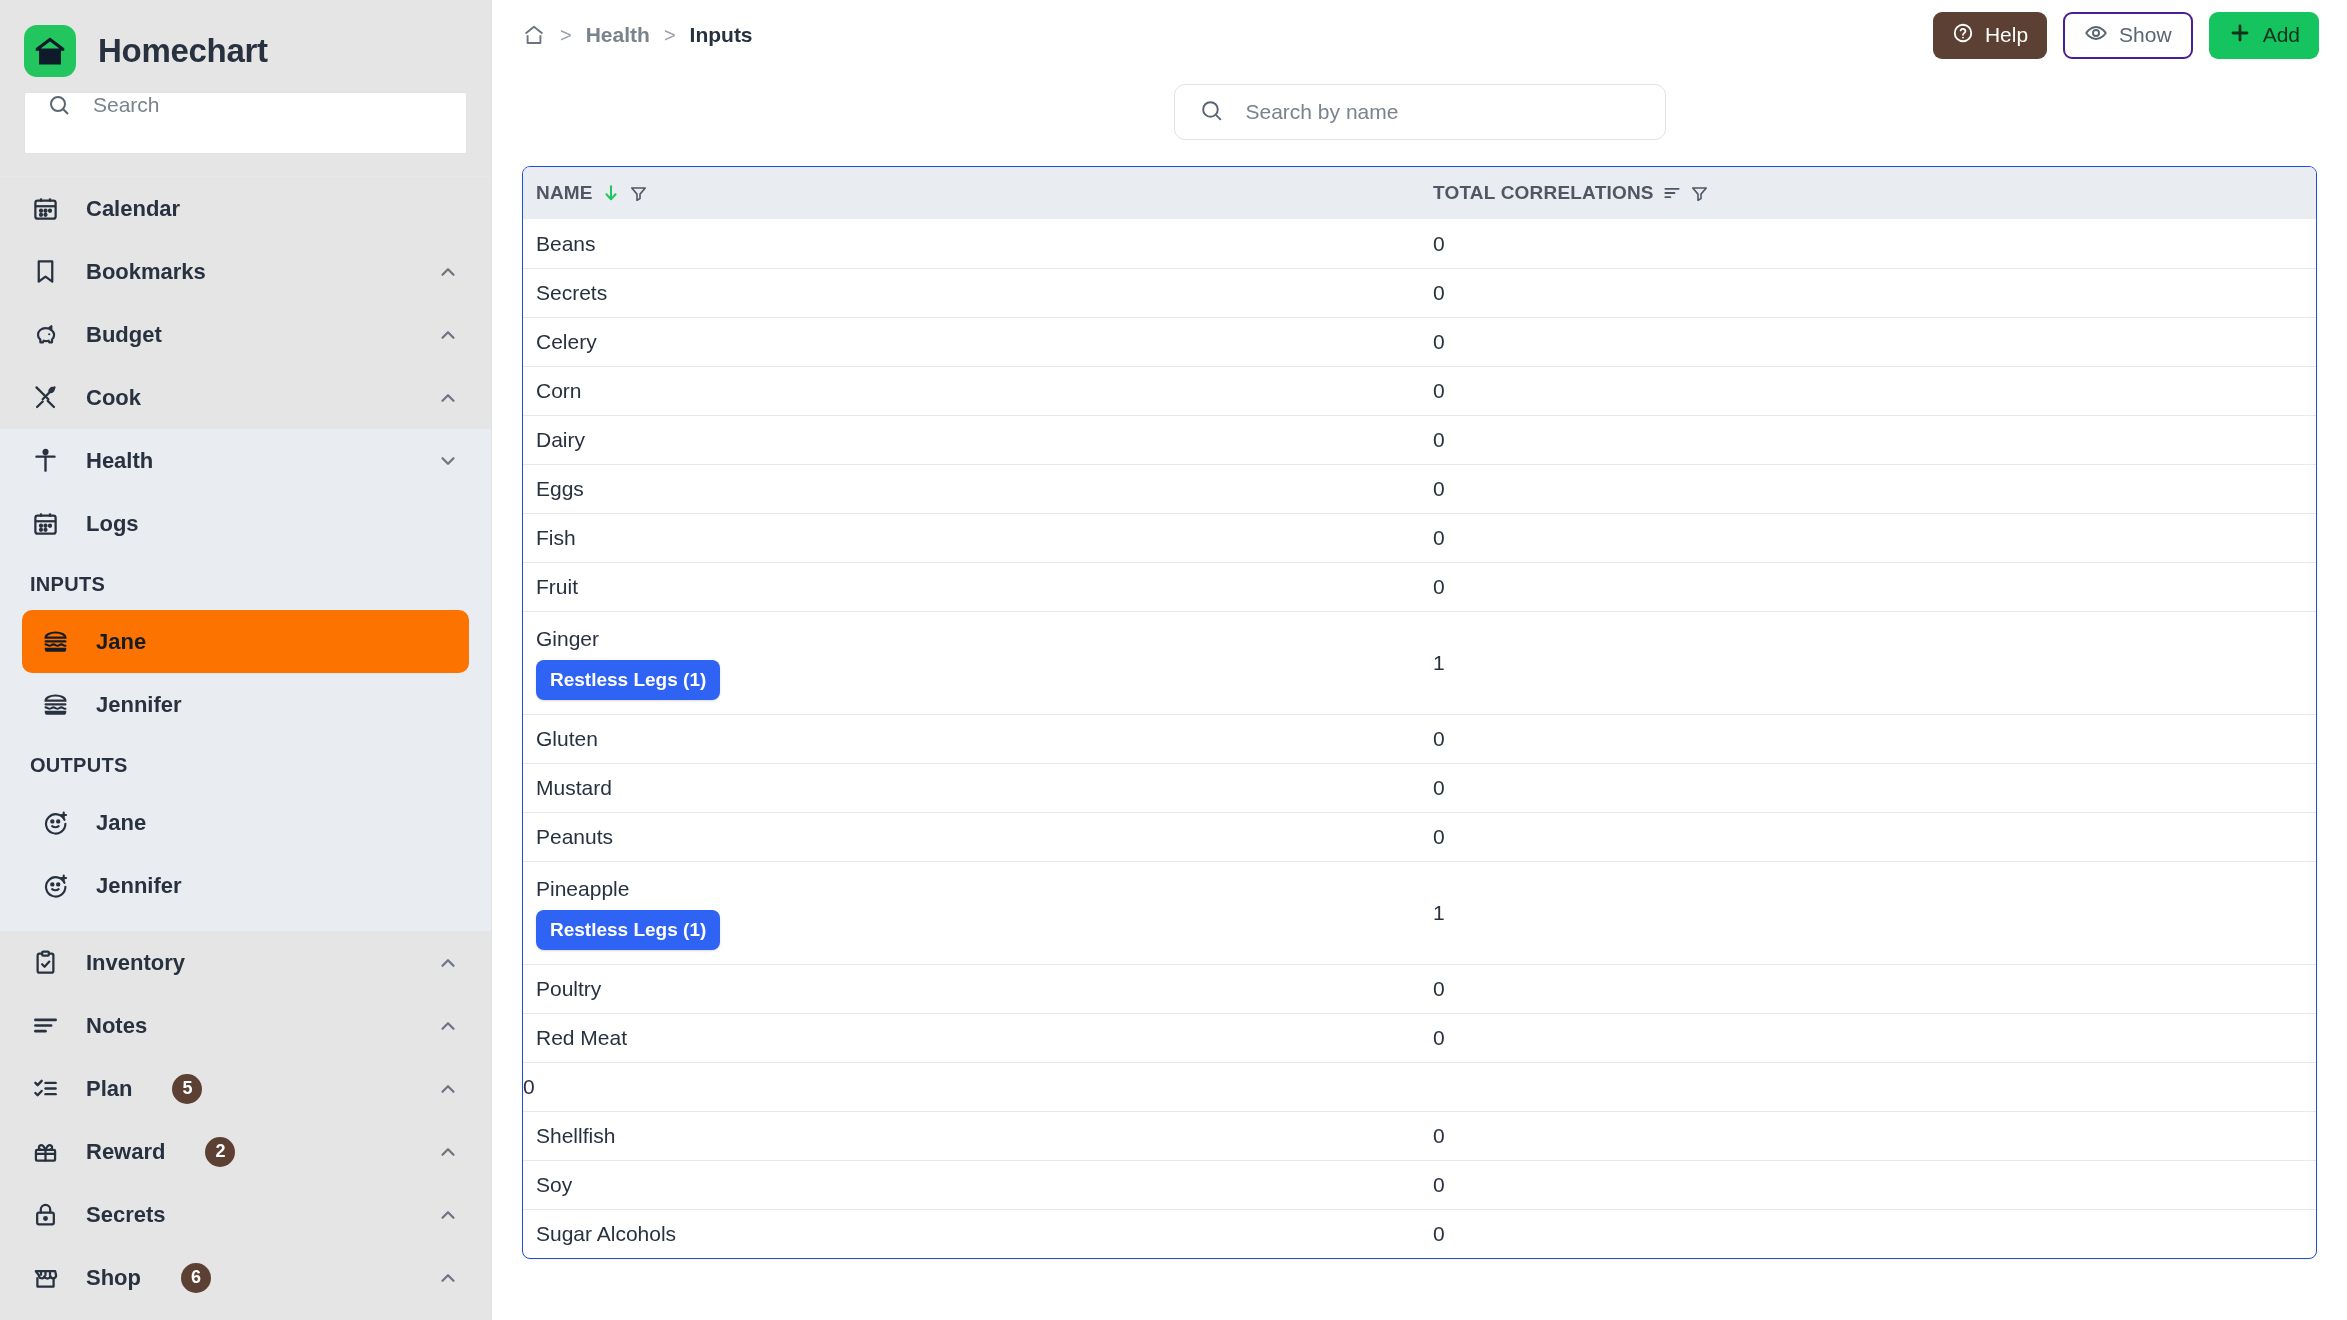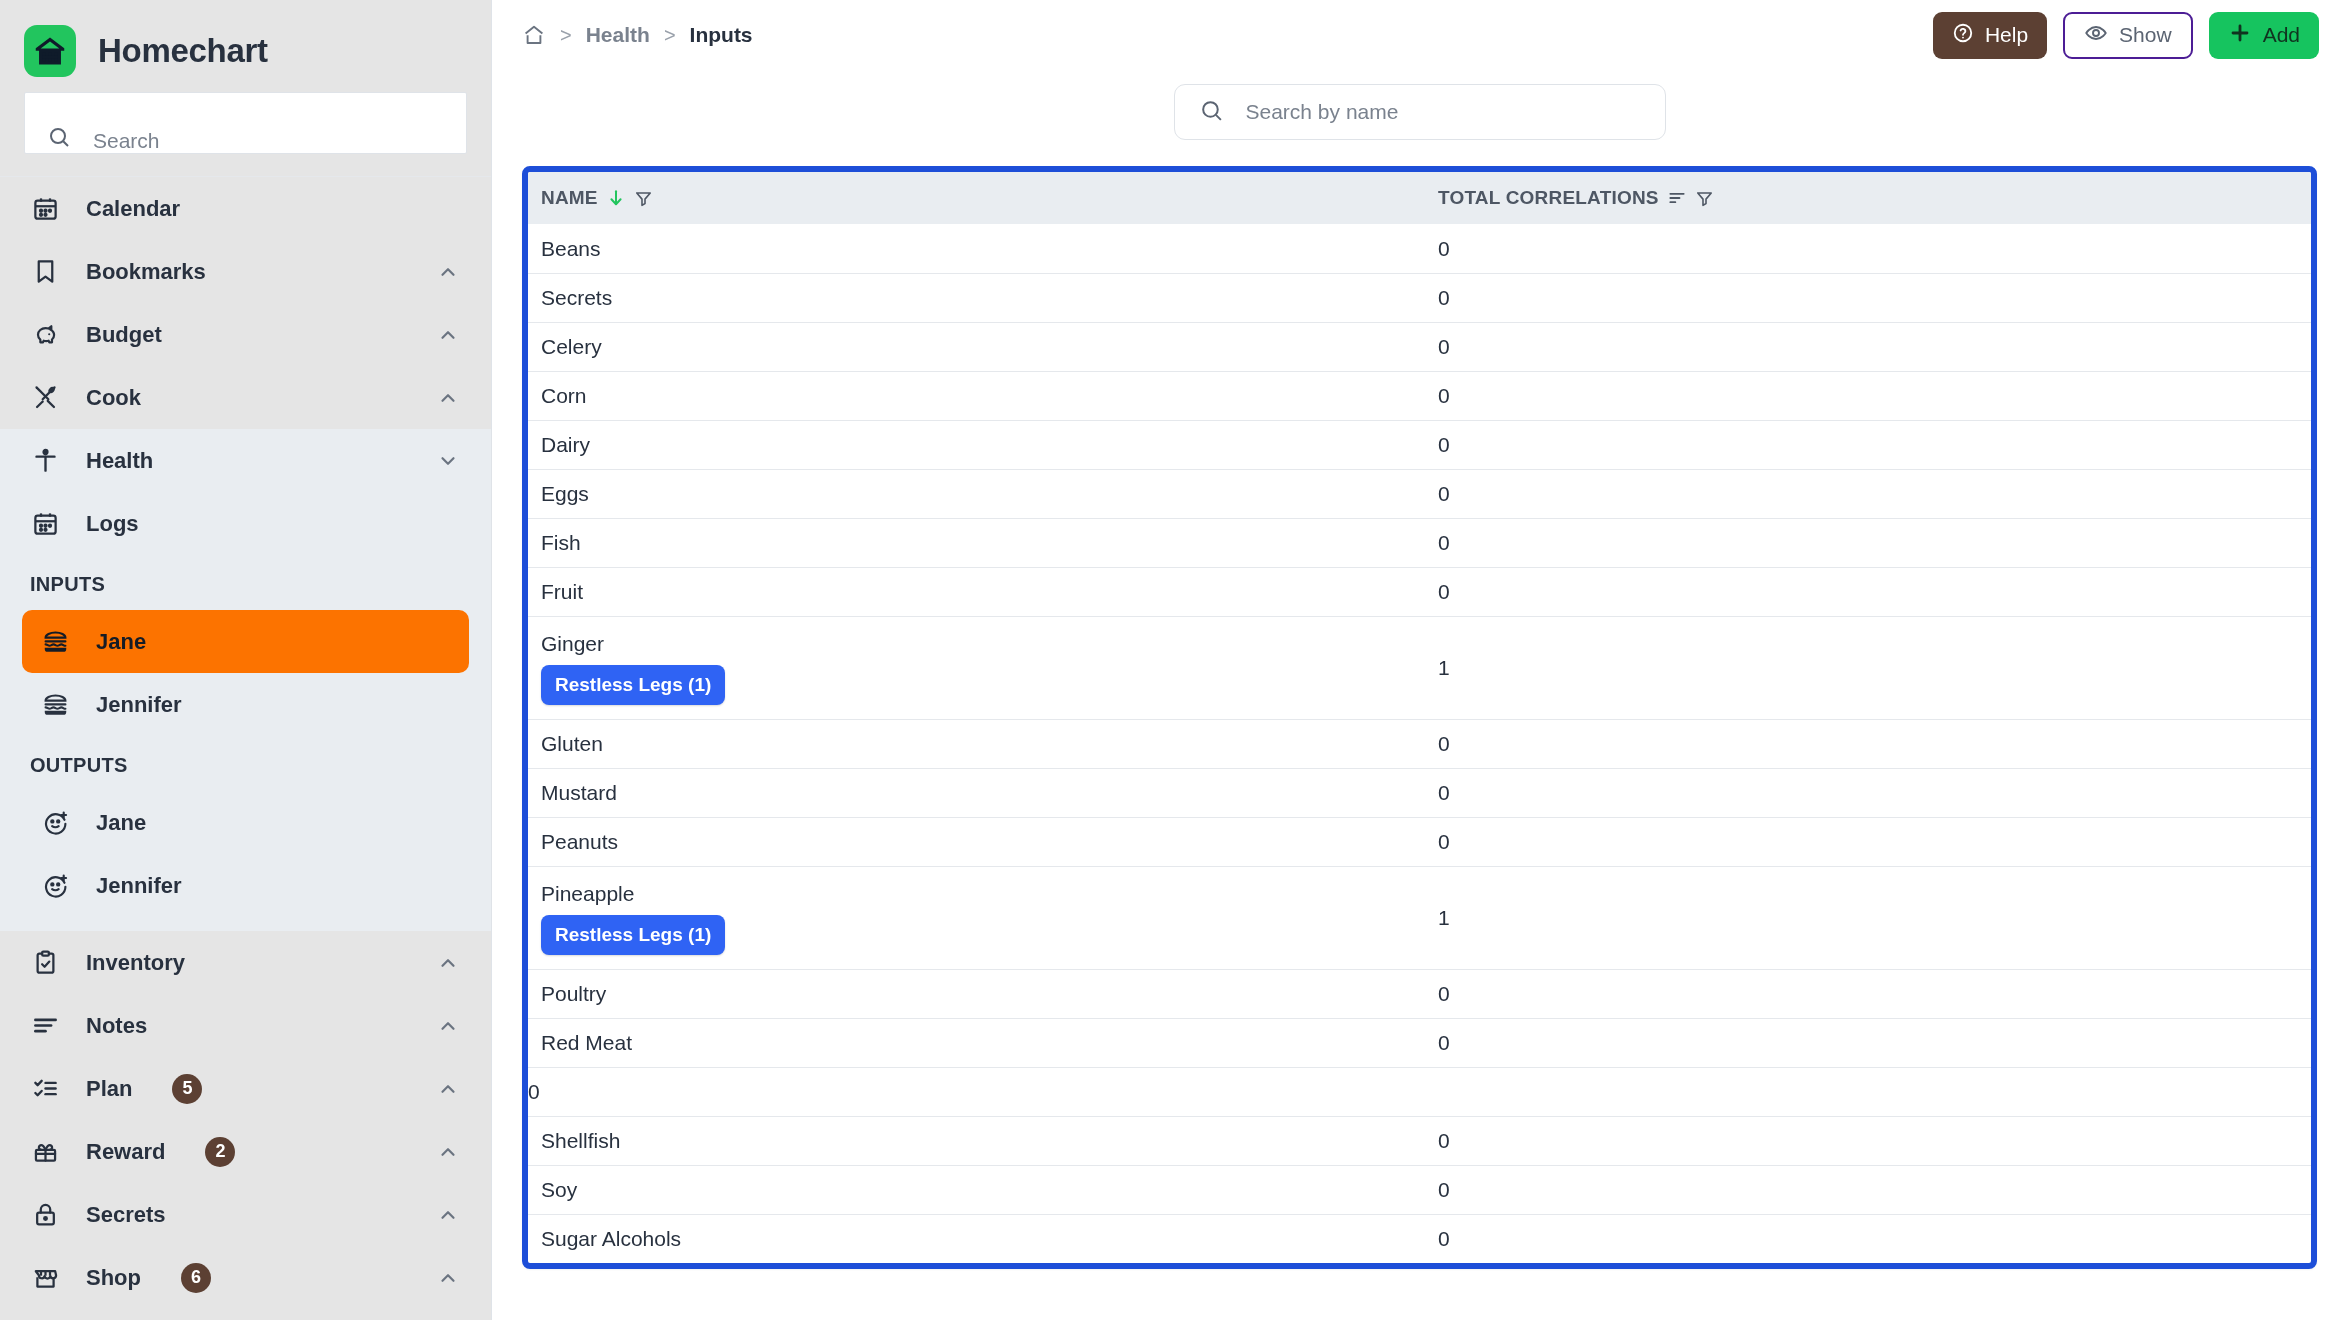--- a/index.html
+++ b/index.html
@@ -32,21 +32,21 @@
     display: flex; align-items: center; justify-content: center;
     flex: 0 0 52px;
   }
   .brand-title {
     font-size: 33px; font-weight: bold; letter-spacing: -0.3px;
     color: #28313f;
   }
   .side-search-wrap { padding: 6px 24px 22px 24px; }
   .side-search {
     height: 62px; border: 1px solid #dfe3e8; border-radius: 2px;
-    display: flex; align-items: flex-end; gap: 22px; padding: 0 22px;
+    display: flex; align-items: flex-start; gap: 22px; padding: 0 22px;
     background: #fff;
   }
   .side-search-input {
     border: none; outline: none; background: transparent;
     font-family: "Liberation Sans", sans-serif;
     font-size: 21px; color: #5b6472; width: 100%;
   }
   .side-search-input::placeholder { color: #7a828e; }
 
   .nav-scroll {
@@ -143,21 +143,21 @@
     background: #fff;
   }
   .table-search input {
     border: none; outline: none; background: transparent;
     font-family: "Liberation Sans", sans-serif;
     font-size: 21px; color: #5b6472; width: 100%;
   }
   .table-search input::placeholder { color: #7a828e; }
 
   .table-card {
-    border: 6px solid #1d4ed8; border-radius: 8px;
+    border: 1px solid #1d4ed8; border-radius: 8px;
     overflow: hidden; background: #fff;
     box-shadow: 0 1px 2px rgba(0,0,0,0.05);
   }
   .thead {
     display: flex; background: #e9edf1;
     height: 52px; align-items: center;
   }
   .th {
     display: flex; align-items: center; gap: 8px;
     font-size: 19px; font-weight: bold; color: #4e5764;

